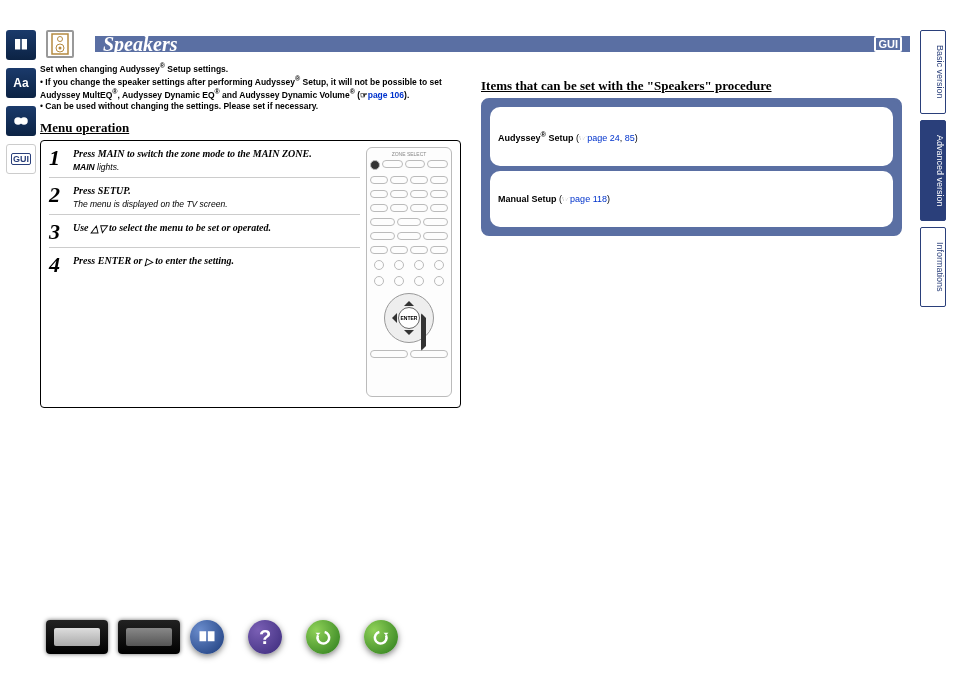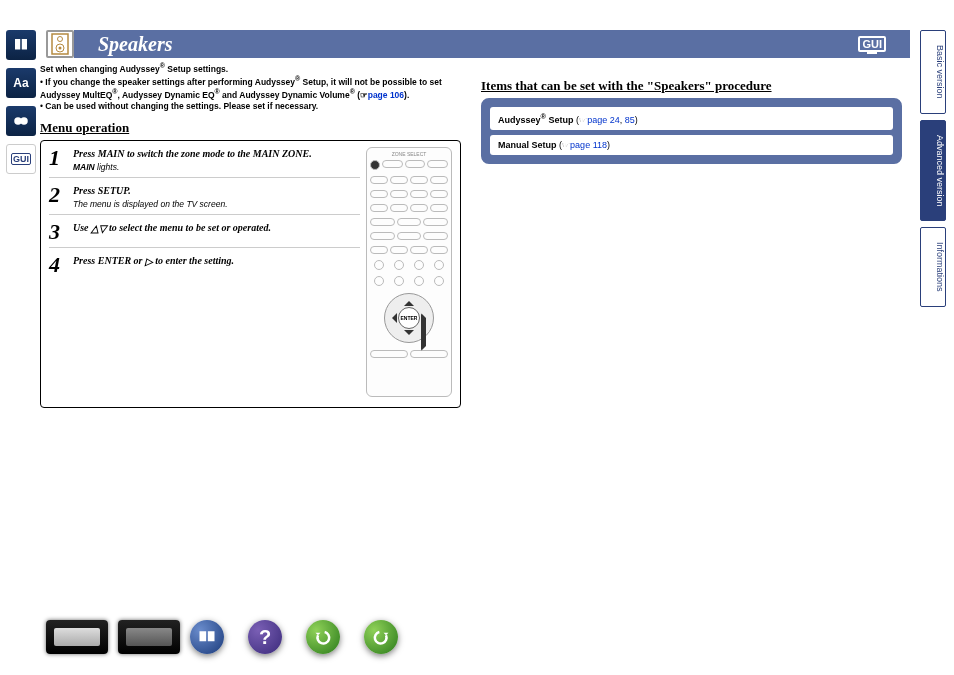--- a/index.html
+++ b/index.html
@@ -8,21 +8,21 @@
   
   .lsidebar { position: absolute; left: 6px; top: 30px; width: 32px; }
   .l-icon { width: 30px; height: 30px; margin-bottom: 8px; border-radius: 3px; display: flex; align-items: center; justify-content: center; cursor: pointer; }
   .l-icon.dark { background: linear-gradient(#1b3a6b,#0c2344); color:#fff; }
   .l-icon.gui { background:#fff; border:1px solid #ccc; }
   .l-icon svg { width: 18px; height: 18px; }
 
   
   .hdr { position:absolute; left:46px; top:30px; right:44px; height:28px; display:flex; align-items:center; }
   .spk-box { width:28px; height:28px; background:#fff; border:2px solid #999; border-radius:2px; display:flex; align-items:center; justify-content:center; }
-  .hdr-bar { flex:1; height:28px; background:#5a6fa3; display:flex; align-items:center; justify-content:space-between; padding:0 24px; margin-left:0; }
+  .hdr-bar { flex:1; height:16px; background:#5a6fa3; display:flex; align-items:center; justify-content:space-between; padding:0 8px; margin-left:21px; }
   .hdr-title { font-family: Georgia, 'Times New Roman', serif; font-size:20px; font-weight:bold; font-style:italic; color:#fff; }
   .gui-badge { color:#fff; font-weight:bold; border:2px solid #fff; padding:0 2px; font-size:11px; border-radius:2px; line-height:12px; position:relative; }
   .gui-badge::after{ content:""; position:absolute; bottom:-4px; left:50%; transform:translateX(-50%); width:10px; height:2px; background:#fff; }
 
   
   .main { position:absolute; left:40px; top:62px; width:862px; display:flex; gap:20px; }
   .col { flex:1; }
 
   .notes { font-size:8.5px; line-height:1.3; }
   .notes b { font-weight:bold; }
@@ -54,21 +54,21 @@
   .dpad .ring { width:50px; height:50px; border-radius:50%; background:#eee; border:1px solid #999; position:absolute; }
   .dpad .ctr { width:22px; height:22px; border-radius:50%; background:#fff; border:1px solid #666; position:absolute; left:14px; top:14px; display:flex; align-items:center; justify-content:center; font-size:5px; font-weight:bold;}
   .dpad .ar { position:absolute; width:0; height:0; border:5px solid transparent; }
   .ar.up{ left:20px; top:3px; border-bottom-color:#333;}
   .ar.dn{ left:20px; bottom:3px; border-top-color:#333;}
   .ar.lf{ top:20px; left:3px; border-right-color:#333;}
   .ar.rt{ top:20px; right:3px; border-left-color:#333;}
 
   
   .items-box { border:3px solid #5a6fa3; border-radius:8px; padding:6px; background:#5a6fa3; }
-  .item-row { background:#fff; border-radius:3px; padding:5px 8px; margin-bottom:5px; font-size:9px; font-weight:bold; }
+  .item-row { background:#fff; border-radius:10px; padding:23px 8px; margin-bottom:5px; font-size:9px; font-weight:bold; }
   .item-row:last-child{ margin-bottom:0;}
   .item-row .pg { font-weight:normal; }
 
   
   .rtabs { position:absolute; right:8px; top:30px; width:26px; }
   .rt { width:26px; border:1px solid #2a3f7a; writing-mode:vertical-rl; text-align:center; font-size:9px; padding:14px 0; margin-bottom:6px; cursor:pointer; border-radius:2px;}
   .rt.basic { color:#2a3f7a; background:#fff; }
   .rt.adv { background:#2a3f7a; color:#fff; }
   .rt.info { color:#2a3f7a; background:#fff; }
 

